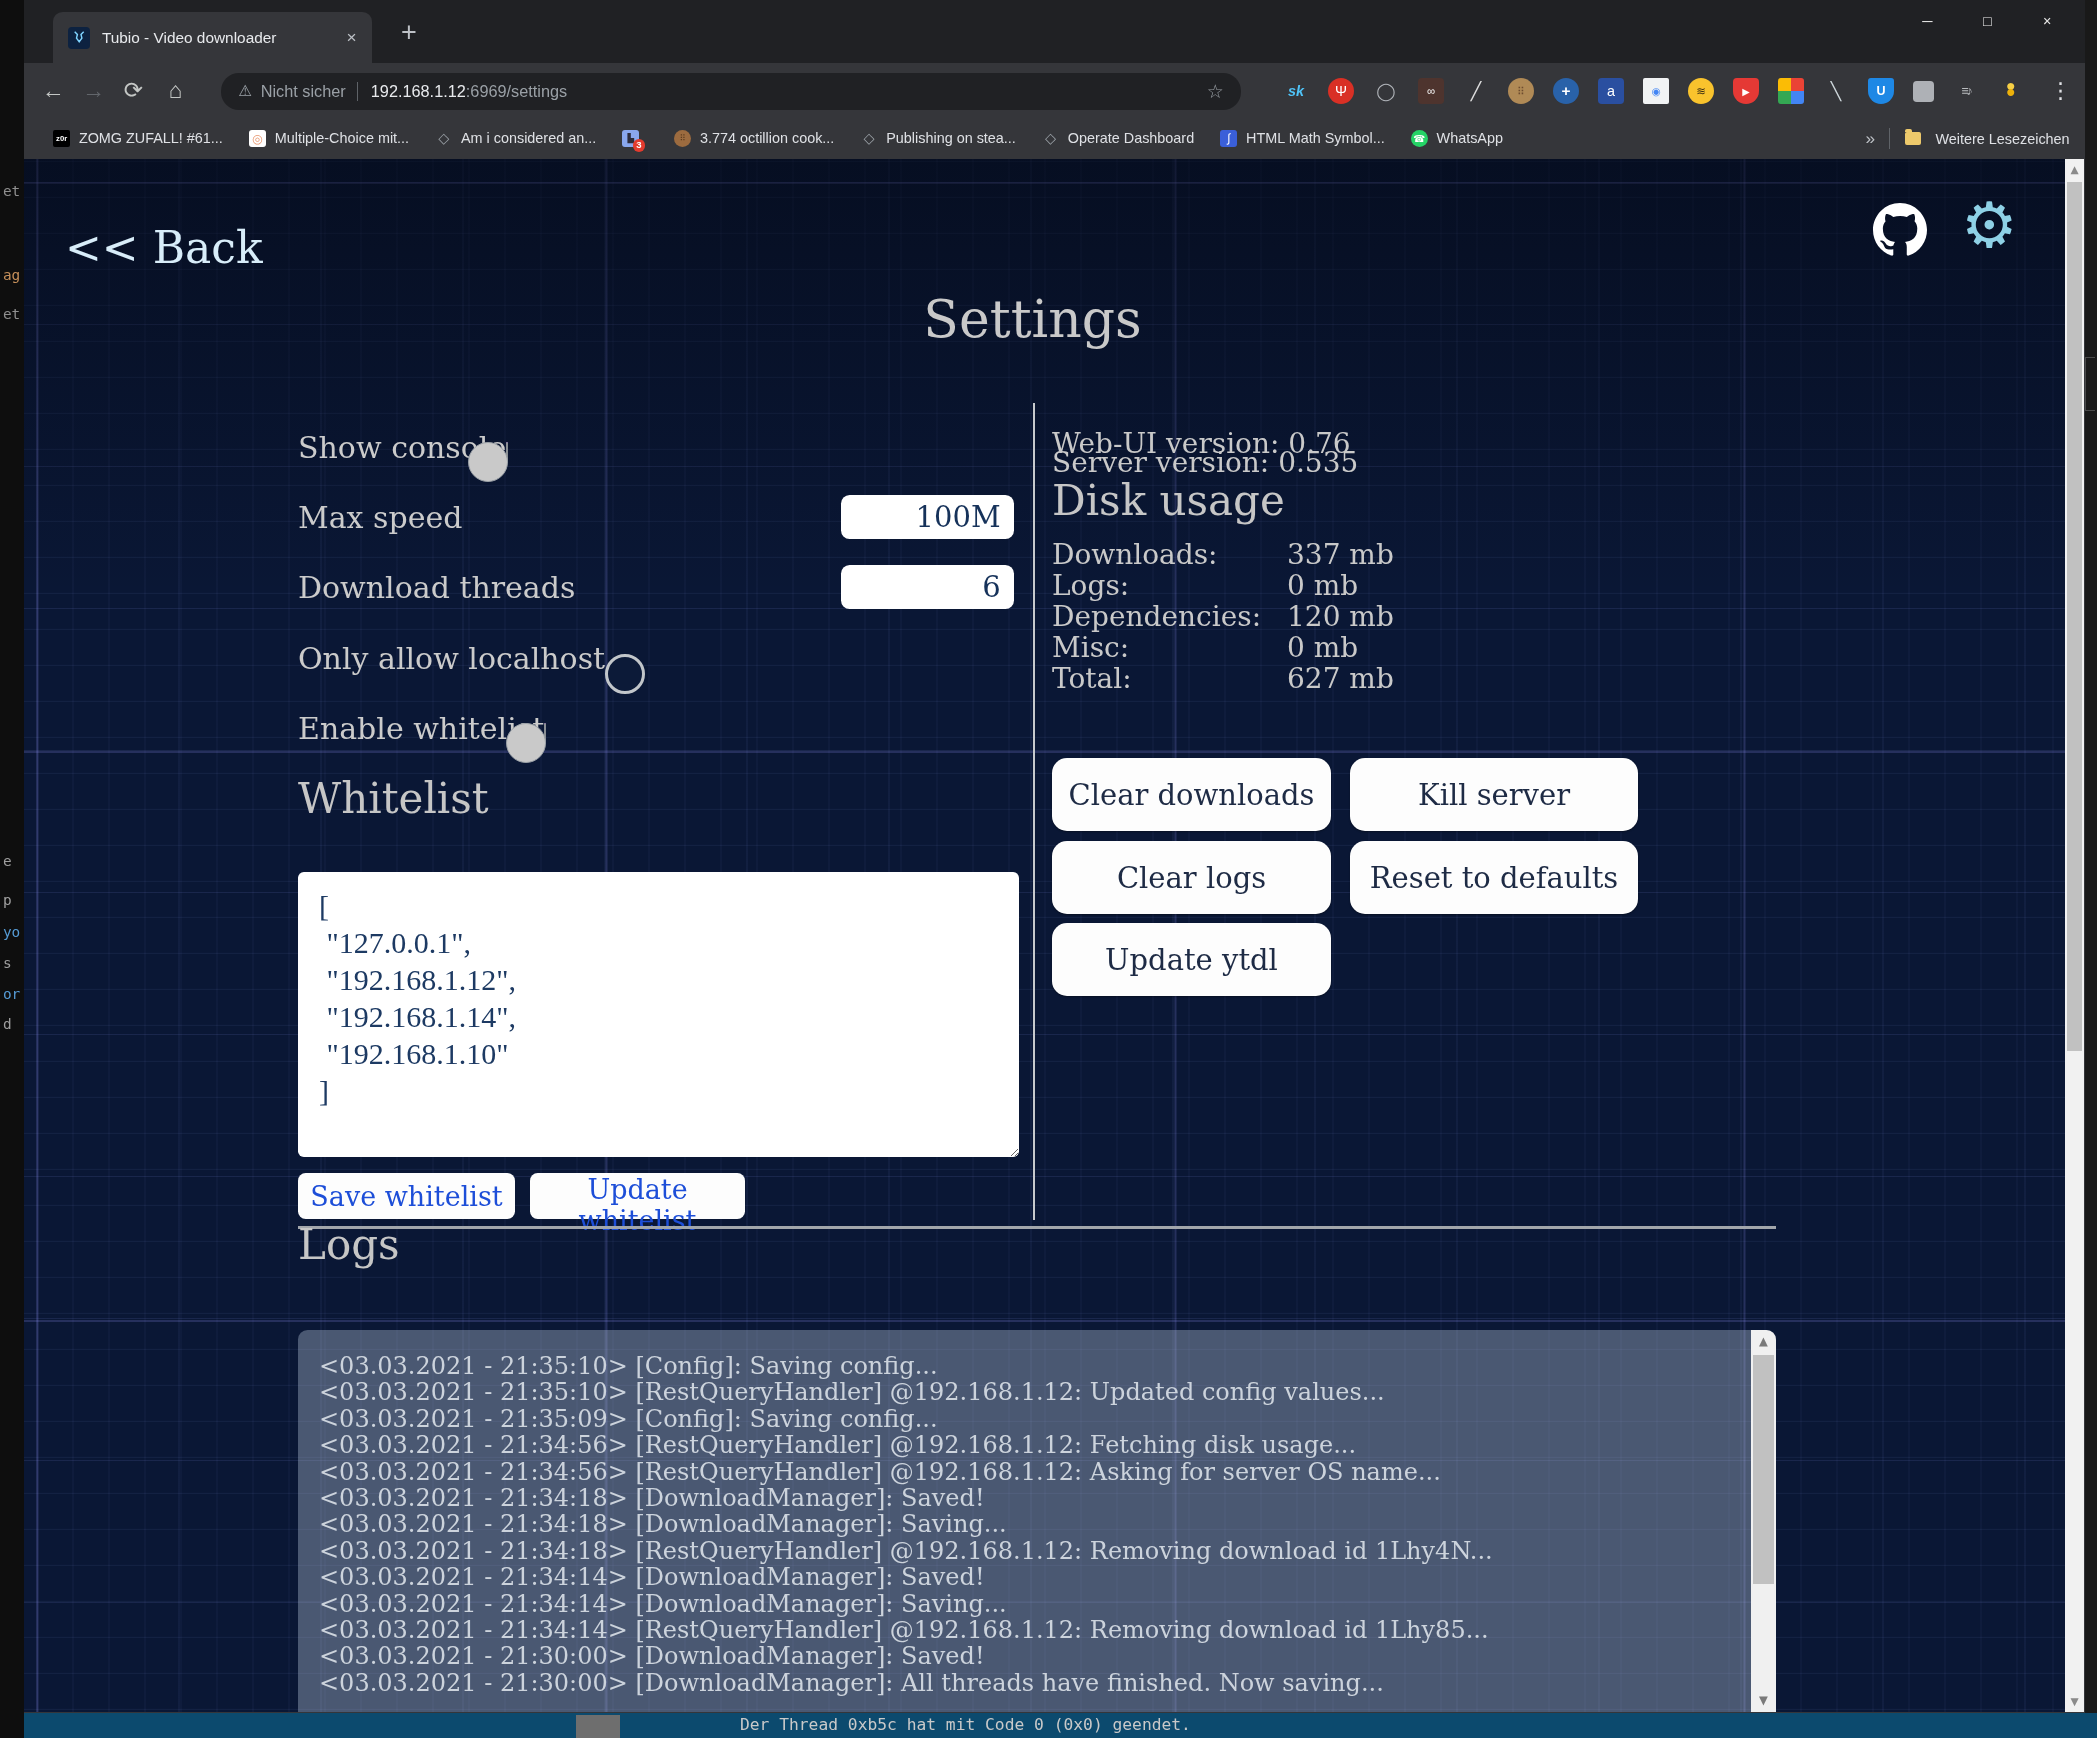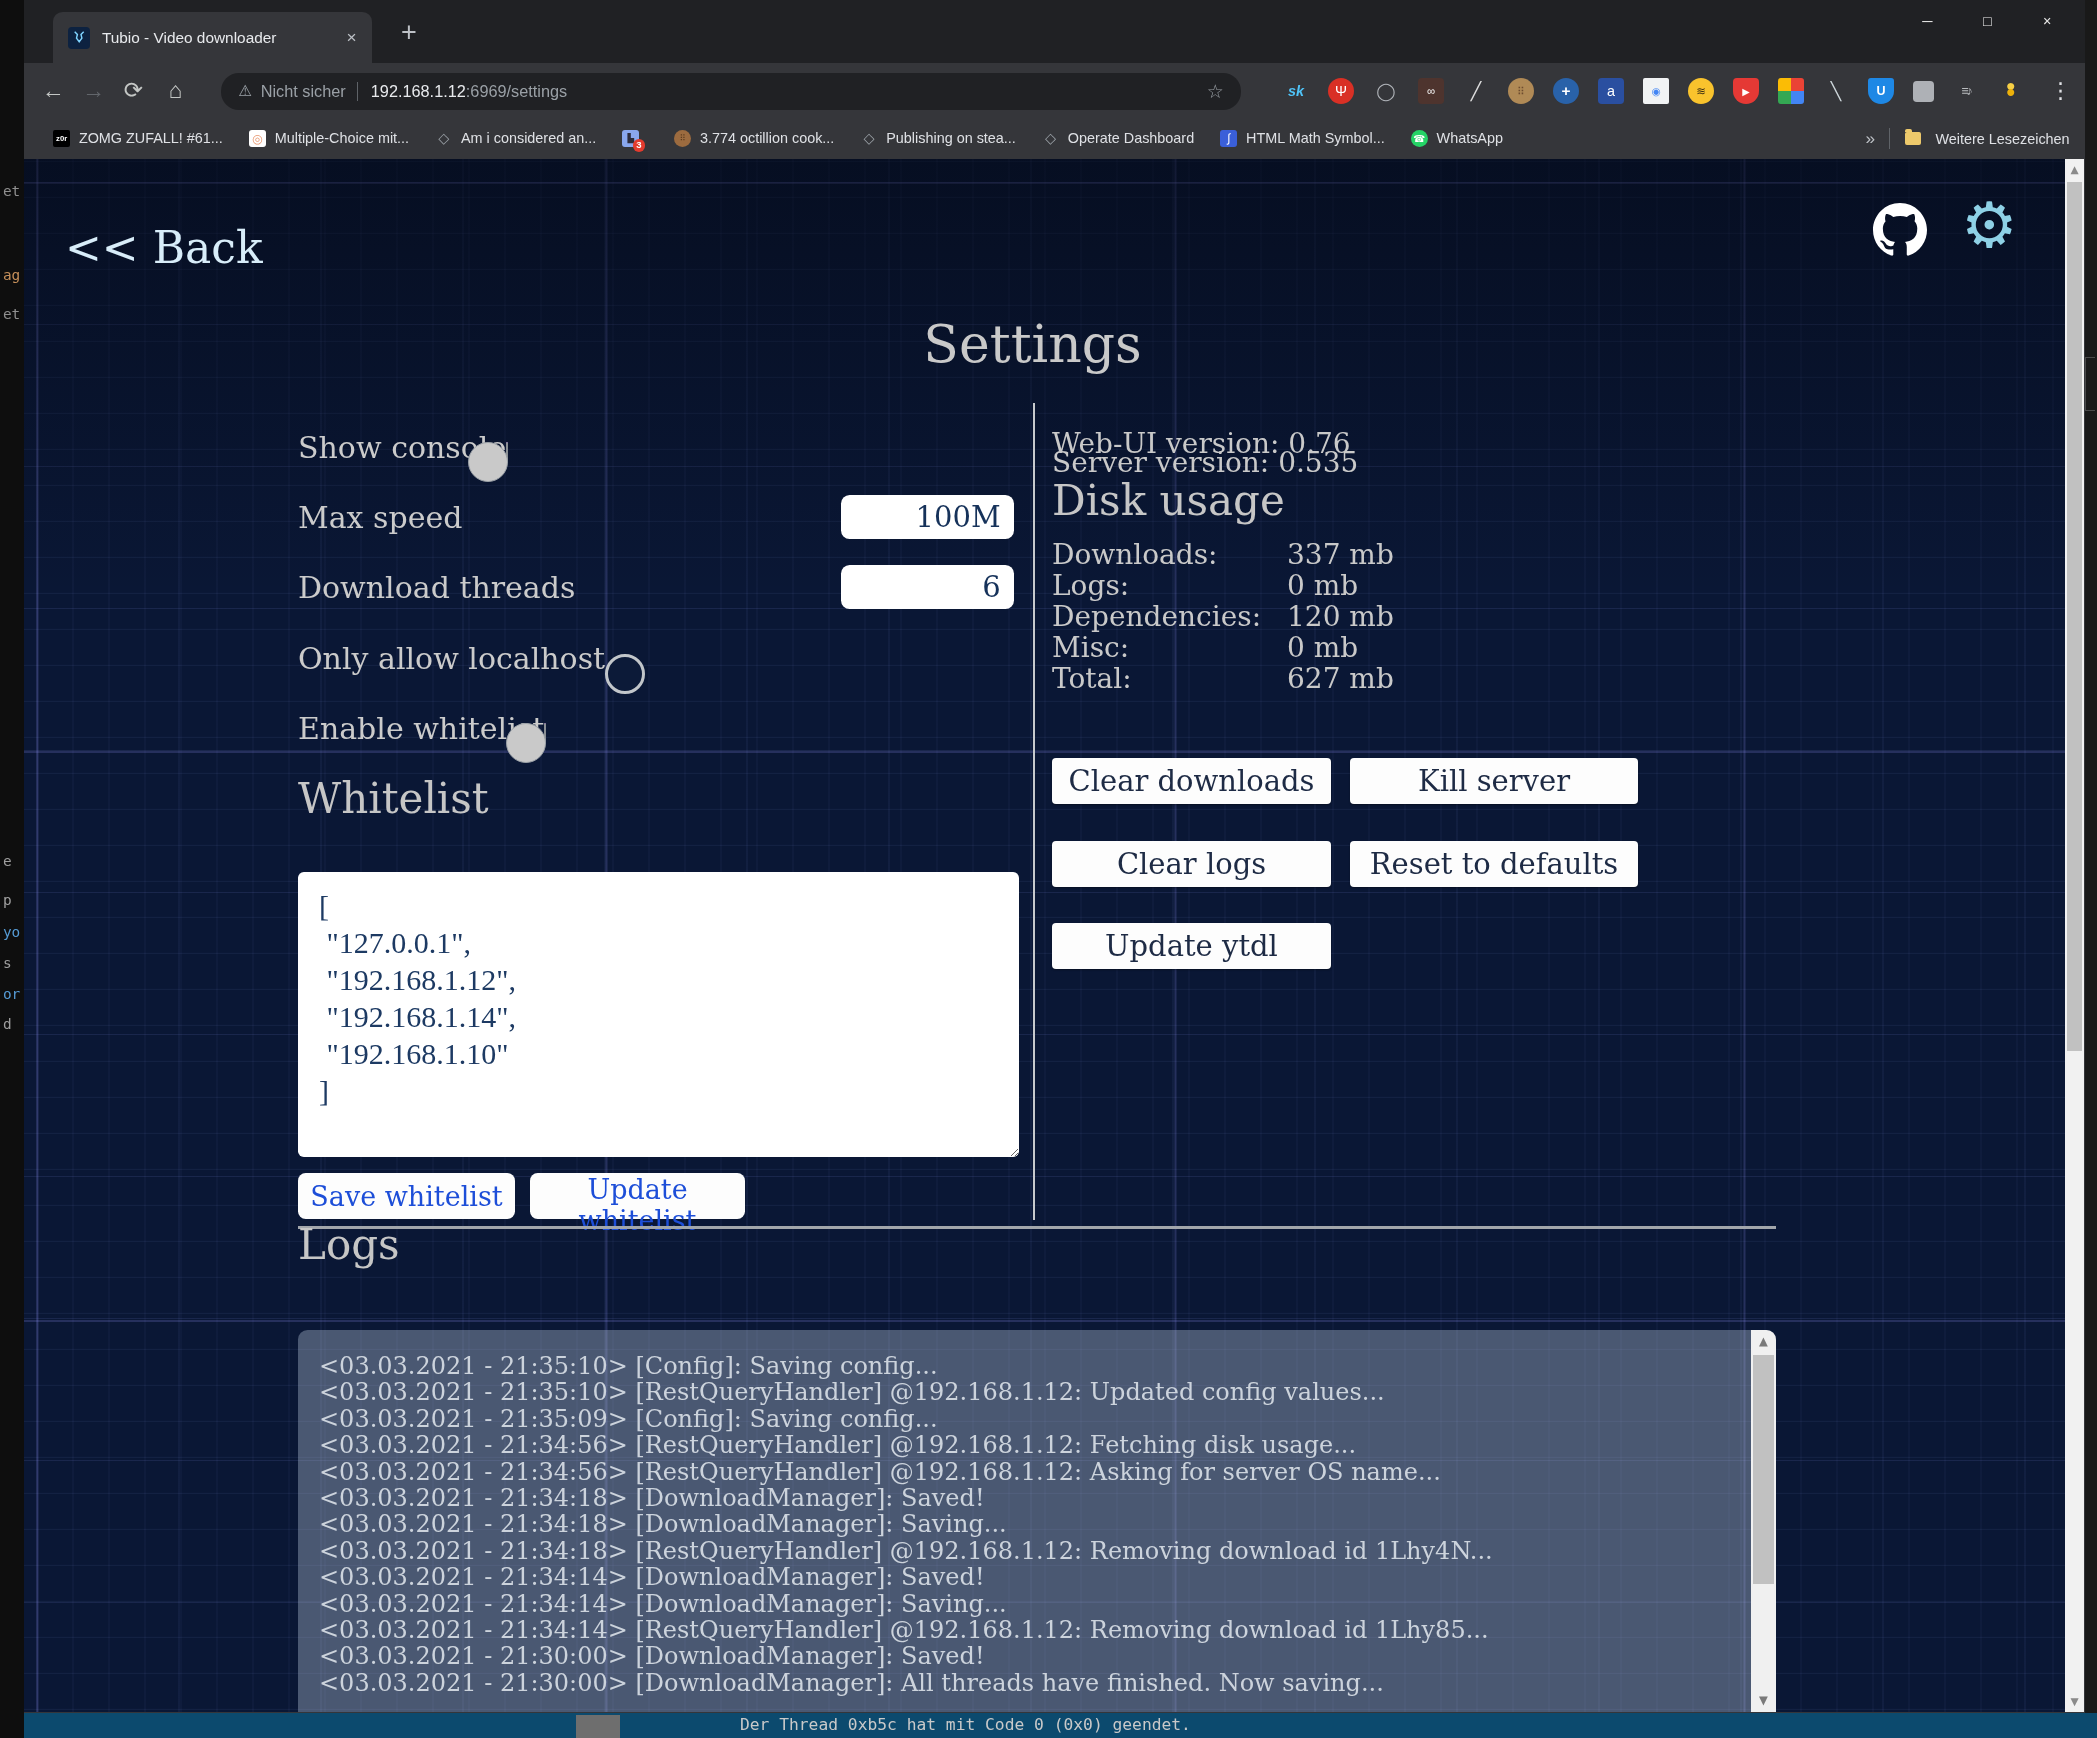--- a/index.html
+++ b/index.html
@@ -74,21 +74,21 @@
           linear-gradient(90deg, rgba(130,140,230,0.13) 1px, transparent 1px),
           linear-gradient(rgba(125,145,215,0.09) 1px, transparent 1px),
           linear-gradient(90deg, rgba(125,145,215,0.09) 1px, transparent 1px);
         background-size:100% 100%,569px 569px,569px 569px,142px 142px,142px 142px,36px 36px,36px 36px;
         background-position:0 0,12.5px 23px,12.5px 23px,12.5px 23px,12.5px 23px,12.5px 1.9px,12.5px 1.9px}
 
   .back-link{position:absolute;left:41px;top:63px;font-size:44px;color:#d8edf9;cursor:pointer}
   .github-icon{position:absolute;left:1849px;top:44px;width:54px;height:54px}
   .gear-icon{position:absolute;left:1937px;top:33px;font-size:63px;color:#8ed1e6;line-height:67px;
              font-family:"DejaVu Sans",sans-serif}
-  .page-title{position:absolute;left:0;top:155px;width:2017px;text-align:center;font-size:52px;
+  .page-title{position:absolute;left:0;top:130px;width:2017px;text-align:center;font-size:52px;
               font-weight:normal;color:#c9c9c9;margin:0}
 
   .srow{position:absolute;left:274px;width:716px;height:46px}
   .srow-label{font-size:30px;line-height:46px;color:#cbcbcb}
   .srow-ctrl{position:absolute;right:0;top:0}
 
   .toggle{width:63px;height:40px;border-radius:20px;position:relative;box-sizing:border-box}
   .toggle.on{background:#9c63c6;border:1px solid #8a8f94}
   .toggle.on .knob{position:absolute;right:-1px;top:-1px;width:40px;height:40px;border-radius:50%;
                    background:#c9c9c9;border:1px solid #9aa0a6;box-sizing:border-box}
@@ -101,21 +101,21 @@
 
   .col-divider{position:absolute;left:1009px;top:244px;width:1.9px;height:817px;background:#c7cace}
 
   .version-line{position:absolute;left:1028px;font-size:28px;color:#c9c9c9}
   .disk-title{position:absolute;left:1028px;top:317px;font-size:42px;color:#c6c6c6}
   .disk-table{position:absolute;left:1028px;top:380px;font-size:28px;color:#c9c9c9}
   .disk-row{display:flex;height:31px;line-height:31px}
   .disk-label{width:235px}
 
   .actions{position:absolute;left:1028px;top:599px}
-  .act-btn{position:absolute;height:46px;background:#fdfdfd;border:none;border-radius:4px;
+  .act-btn{position:absolute;height:73px;background:#fdfdfd;border:none;border-radius:15px;
            font-family:"DejaVu Serif",serif;font-size:29px;color:#1e2b45;
            box-shadow:0 1px 1.9px rgba(0,0,0,0.35)}
   .act-0{left:0;top:0;width:279px}
   .act-1{left:298px;top:0;width:288px}
   .act-2{left:0;top:83px;width:279px}
   .act-3{left:298px;top:83px;width:288px}
   .act-4{left:0;top:165px;width:279px}
 
   .wl-title{position:absolute;left:274px;top:615px;font-size:42px;color:#c6c6c6}
   .wl-area{position:absolute;left:274px;top:713px;width:721px;height:285px;box-sizing:border-box;

